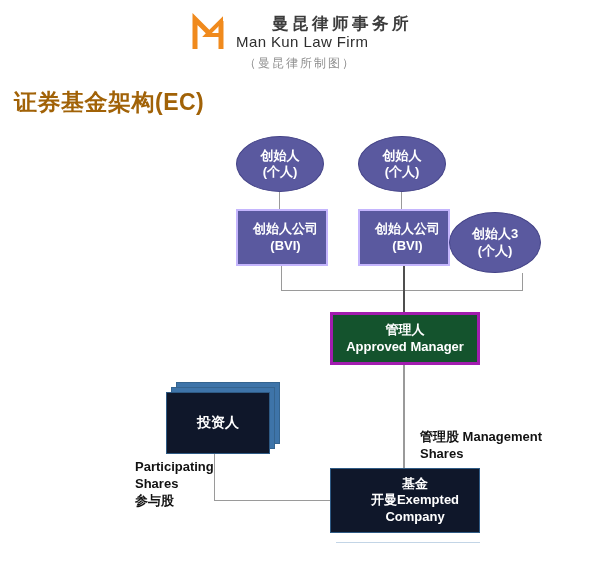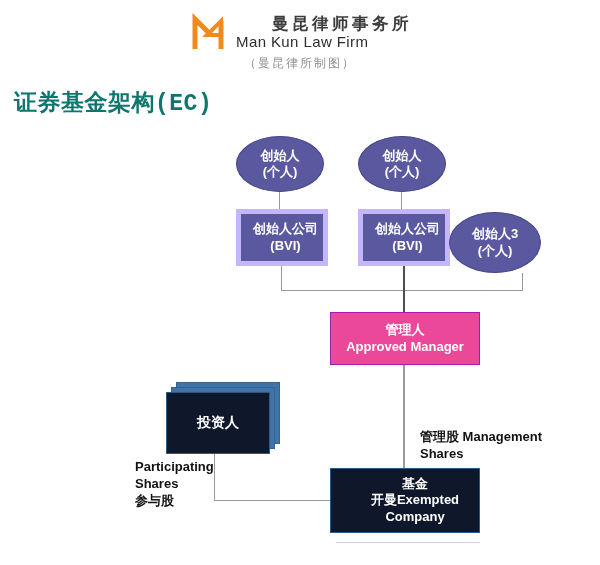--- a/index.html
+++ b/index.html
@@ -26,45 +26,44 @@
   .subtitle {
     position: absolute;
     top: 55px; left: 0; width: 600px;
     text-align: center;
     font-size: 12px; color: #8f8f8f; letter-spacing: 2px;
   }
   
   .page-title {
     position: absolute;
     top: 87px; left: 14px;
-    font-size: 23px; font-weight: 800; color: #0f766e;
+    font-size: 23px; font-weight: 800; color: #a16207;
     letter-spacing: 0.5px;
-    font-family: Liberation Mono, monospace;
   }
   
   .node {
     position: absolute;
     display: flex; flex-direction: column;
     align-items: center; justify-content: center;
     color: #ffffff; font-weight: 700; font-size: 13px;
     text-align: center; line-height: 1.25;
   }
   .ellipse {
     background: #5A599F;
     border: 1px solid #454488;
     border-radius: 50%;
   }
   .rect-purple {
     background: #5A599F;
-    border: 5px solid #c4b5fd;
+    border: 2px solid #c4b5fd;
     padding-left: 7px;
   }
   .rect-teal {
-    background: #ec4899;
-    border: 1px solid #a21caf;
+    background: #14532d;
+    border: 3px solid #a21caf;
   }
   .rect-blue {
     background: #0f172a;
     border: 1px solid #2e5a84;
   }
   .stack-layer {
     position: absolute;
     background: #3E74A9;
     border: 1px solid #35648f;
   }

